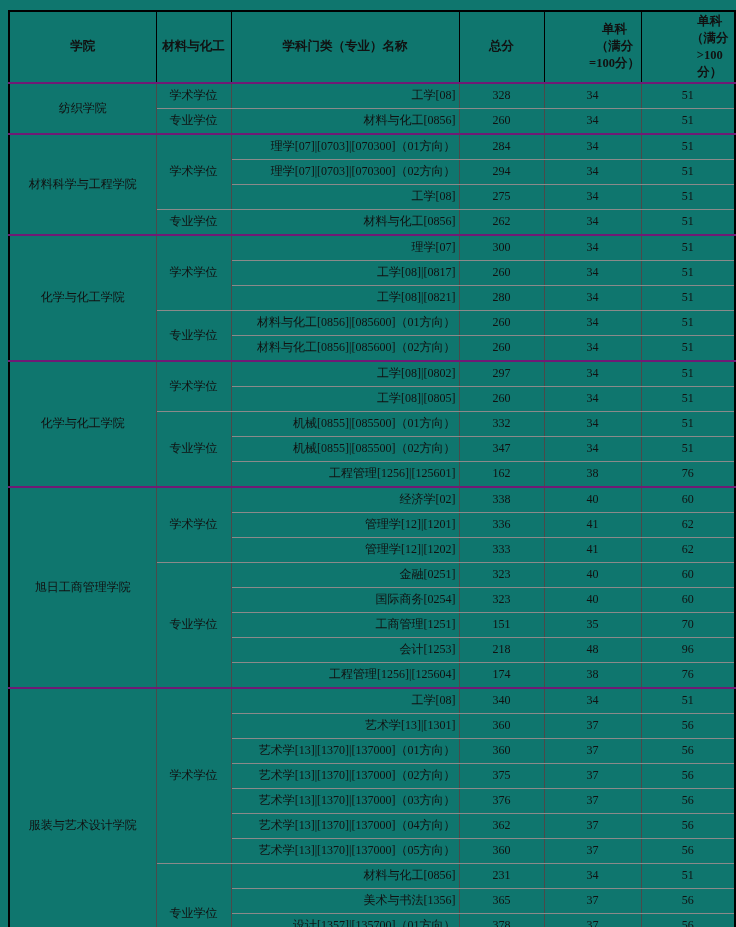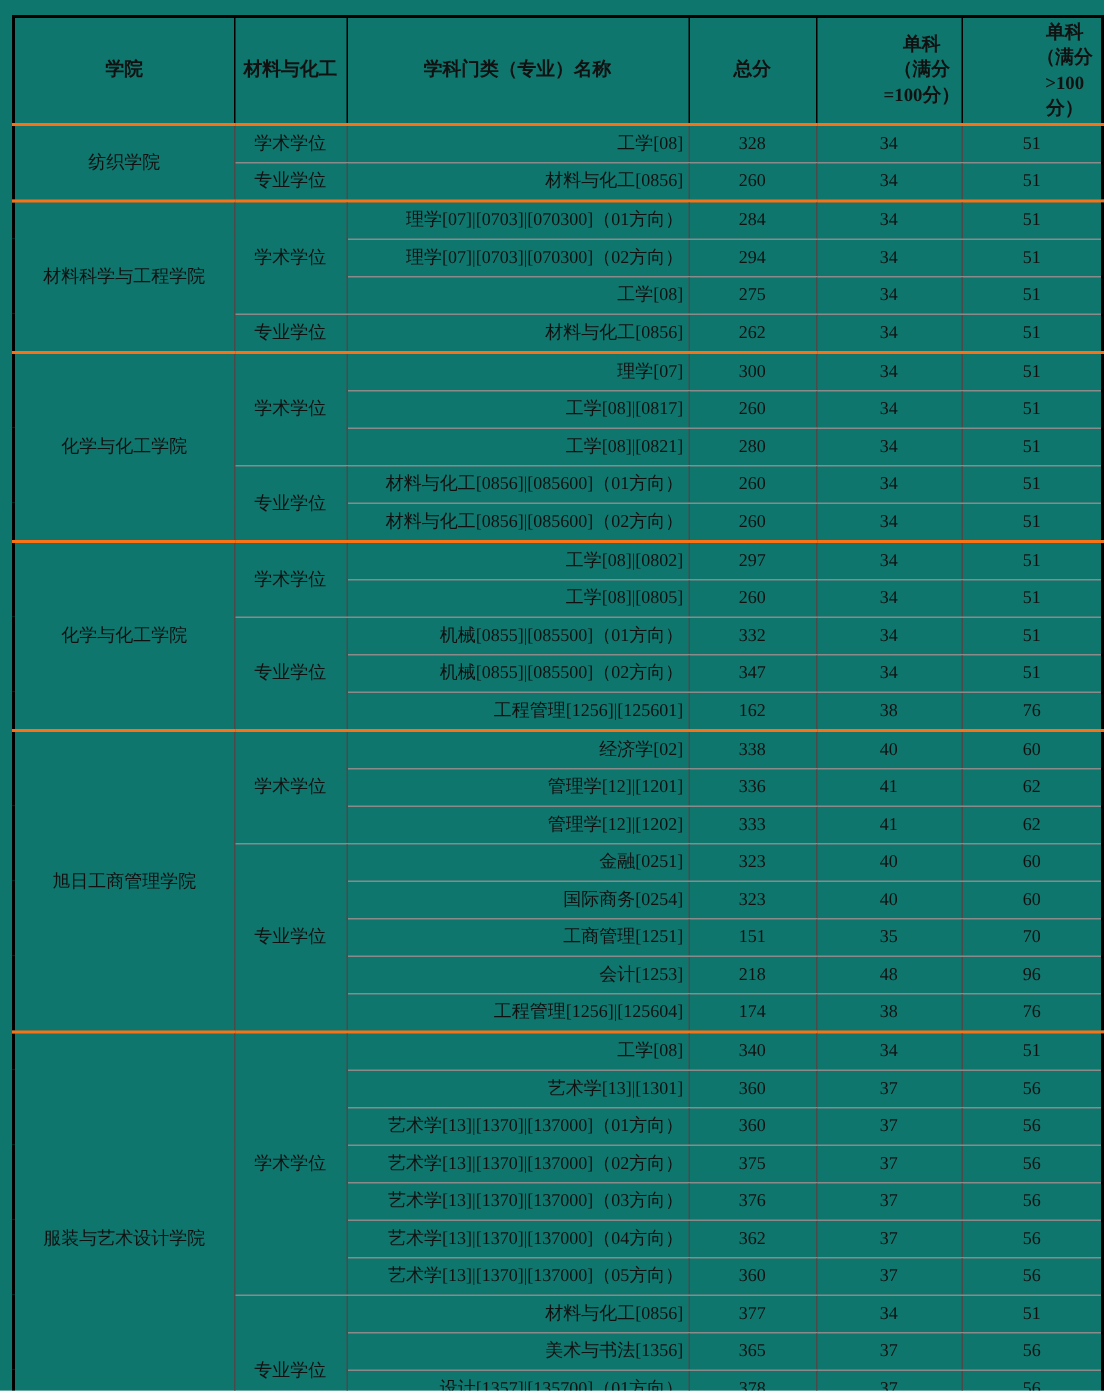--- a/index.html
+++ b/index.html
@@ -44,21 +44,21 @@
     vertical-align: middle;
     text-align: center;
     padding: 0;
     overflow: hidden;
     white-space: nowrap;
   }
   table.score-table td.c-major {
     text-align: right;
     padding: 0 3px 0 4px;
   }
-  tr.college-start td { border-top: 2px solid #f97316; }
+  tr.college-start td { border-top: 2px solid #701a75; }
   tr.degree-start td  { border-top: 1.5px solid #000000; font-family: Liberation Serif, serif; }
   .hdr-line { display: block; margin-left: 44px; }
 </style>
 </head>
 <body>
 
 <div class="page">
   <table class="score-table">
     <colgroup>
       <col style="width:147px">
@@ -290,21 +290,21 @@
       </tr>
       <tr>
         <td class="c-major">艺术学[13]|[1370]|[137000]（05方向）</td>
         <td class="c-num">360</td>
         <td class="c-num">37</td>
         <td class="c-num">56</td>
       </tr>
       <tr class="degree-start">
         <td class="c-degree" rowspan="4">专业学位</td>
         <td class="c-major">材料与化工[0856]</td>
-        <td class="c-num">377</td>
+        <td class="c-num">231</td>
         <td class="c-num">34</td>
         <td class="c-num">51</td>
       </tr>
       <tr>
         <td class="c-major">美术与书法[1356]</td>
         <td class="c-num">365</td>
         <td class="c-num">37</td>
         <td class="c-num">56</td>
       </tr>
       <tr>

